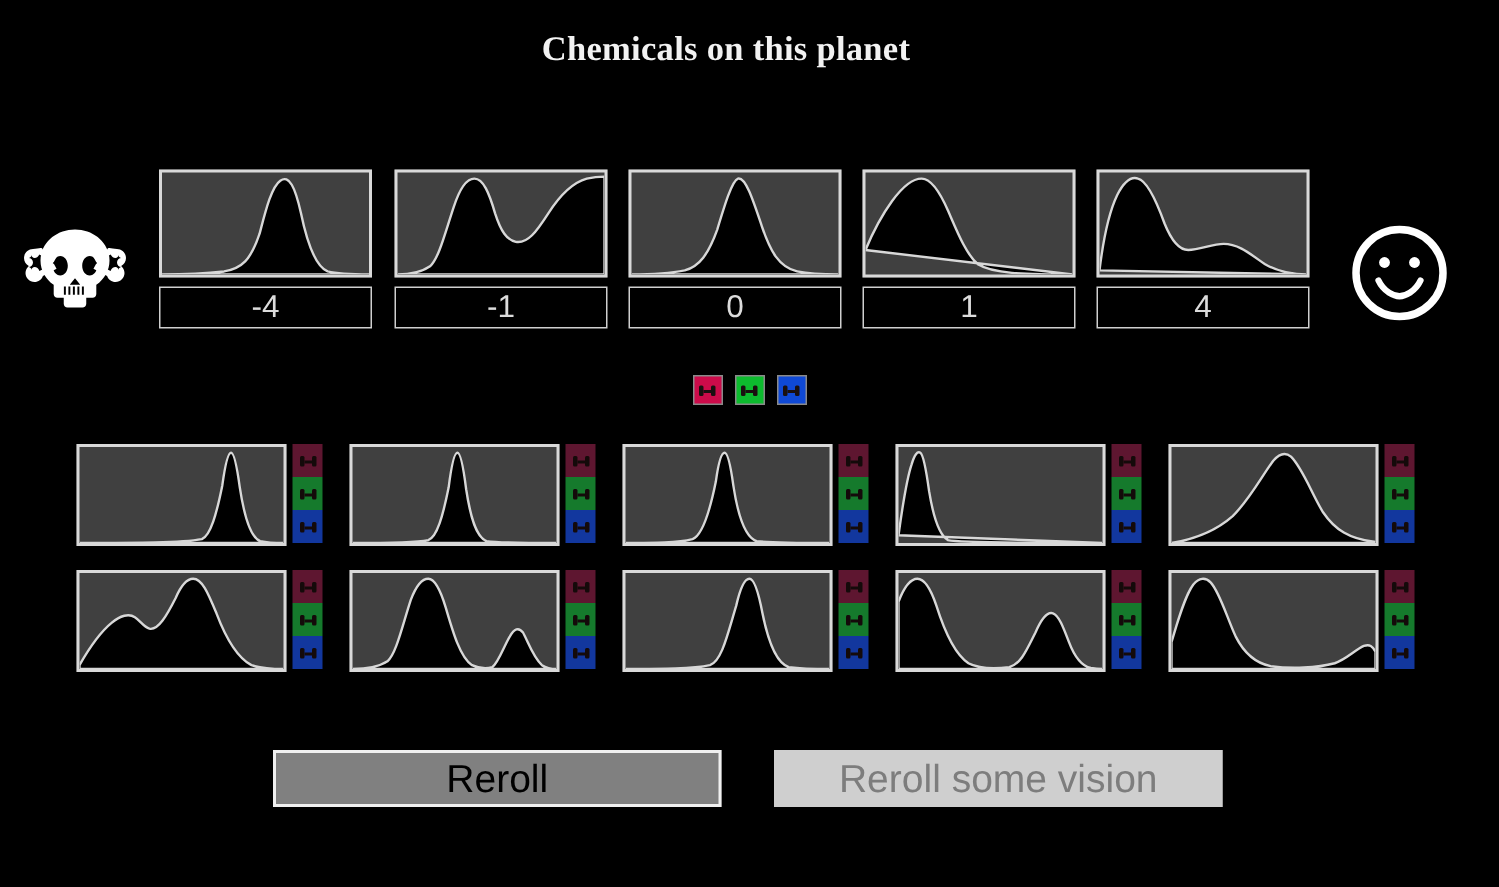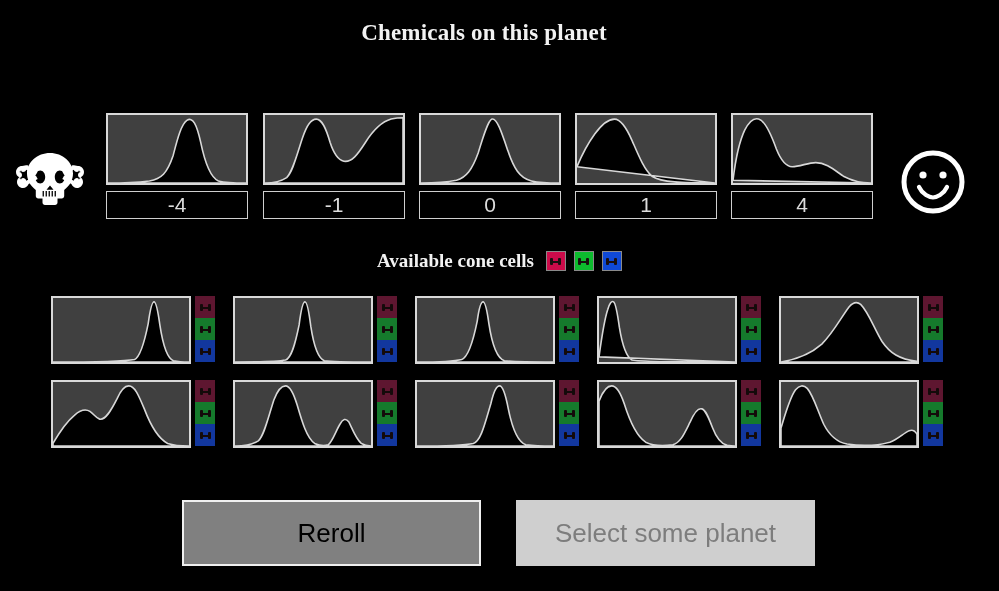--- a/index.html
+++ b/index.html
@@ -82,21 +82,21 @@
   .cone-btn .glyph{width:11px;height:7px;position:relative;display:block;}
   .cone-btn .glyph:before,.cone-btn .glyph:after{
     content:"";position:absolute;top:0;width:3px;height:7px;background:#140a0a;border-radius:1px;
   }
   .cone-btn .glyph:before{left:0;} .cone-btn .glyph:after{right:0;}
   .cone-btn .bar{position:absolute;left:3px;right:3px;top:3px;height:2px;background:#140a0a;}
 
   
   .btn-row{position:absolute;left:0;top:500px;width:999px;height:52px;}
   .btn{
-    position:absolute;top:0;height:66px;box-sizing:border-box;
+    position:absolute;top:0;height:38px;box-sizing:border-box;
     display:flex;align-items:center;justify-content:center;
     font-family:"Liberation Sans",sans-serif;font-size:26px;
   }
   .btn-reroll{
     left:182px;width:299px;background:#808080;color:#000;
     border:2px solid #f0f0f0;
   }
   .btn-select{
     left:516px;width:299px;background:#cfcfcf;color:#7d7d7d;
     border:2px solid #cfcfcf;
@@ -178,21 +178,20 @@
           <svg viewBox="0 0 140 100" preserveAspectRatio="none">
             <path d="M0,96 C2,72 6,40 12,22 C17,8 22,4 26,6 C32,8 38,26 44,50 C49,68 54,76 60,76 C68,76 76,70 84,70 C94,70 102,80 112,90 C122,98 132,100 140,100 L140,100 Z" fill="#000000" stroke="none"></path>
             <path d="M0,96 C2,72 6,40 12,22 C17,8 22,4 26,6 C32,8 38,26 44,50 C49,68 54,76 60,76 C68,76 76,70 84,70 C94,70 102,80 112,90 C122,98 132,100 140,100 L140,100 Z" fill="none" stroke="#d8d8d8" stroke-width="1.6" vector-effect="non-scaling-stroke"></path>
           </svg>
         </div>
         <div class="val-box">4</div>
       </div>
     </div>
 
   <div class="section-head">
-    <span class="head-label">Available cone cells</span>
     <span id="head-chips" style="display:inline-flex;gap:8px;">
         <span class="chip" style="background: rgb(204, 11, 74);">
           <span class="glyph">
             <span class="bar"></span>
           </span>
         </span>
         <span class="chip" style="background: rgb(13, 187, 46);">
           <span class="glyph">
             <span class="bar"></span>
           </span>
@@ -453,16 +452,16 @@
             <span class="glyph">
               <span class="bar"></span>
             </span>
           </div>
         </div>
       </div>
     </div>
 
   <div class="btn-row">
     <div class="btn btn-reroll">Reroll</div>
-    <div class="btn btn-select">Select some planet</div>
+    <div class="btn btn-select">Reroll some vision</div>
   </div>
 
 </div>
 
 </body></html>

